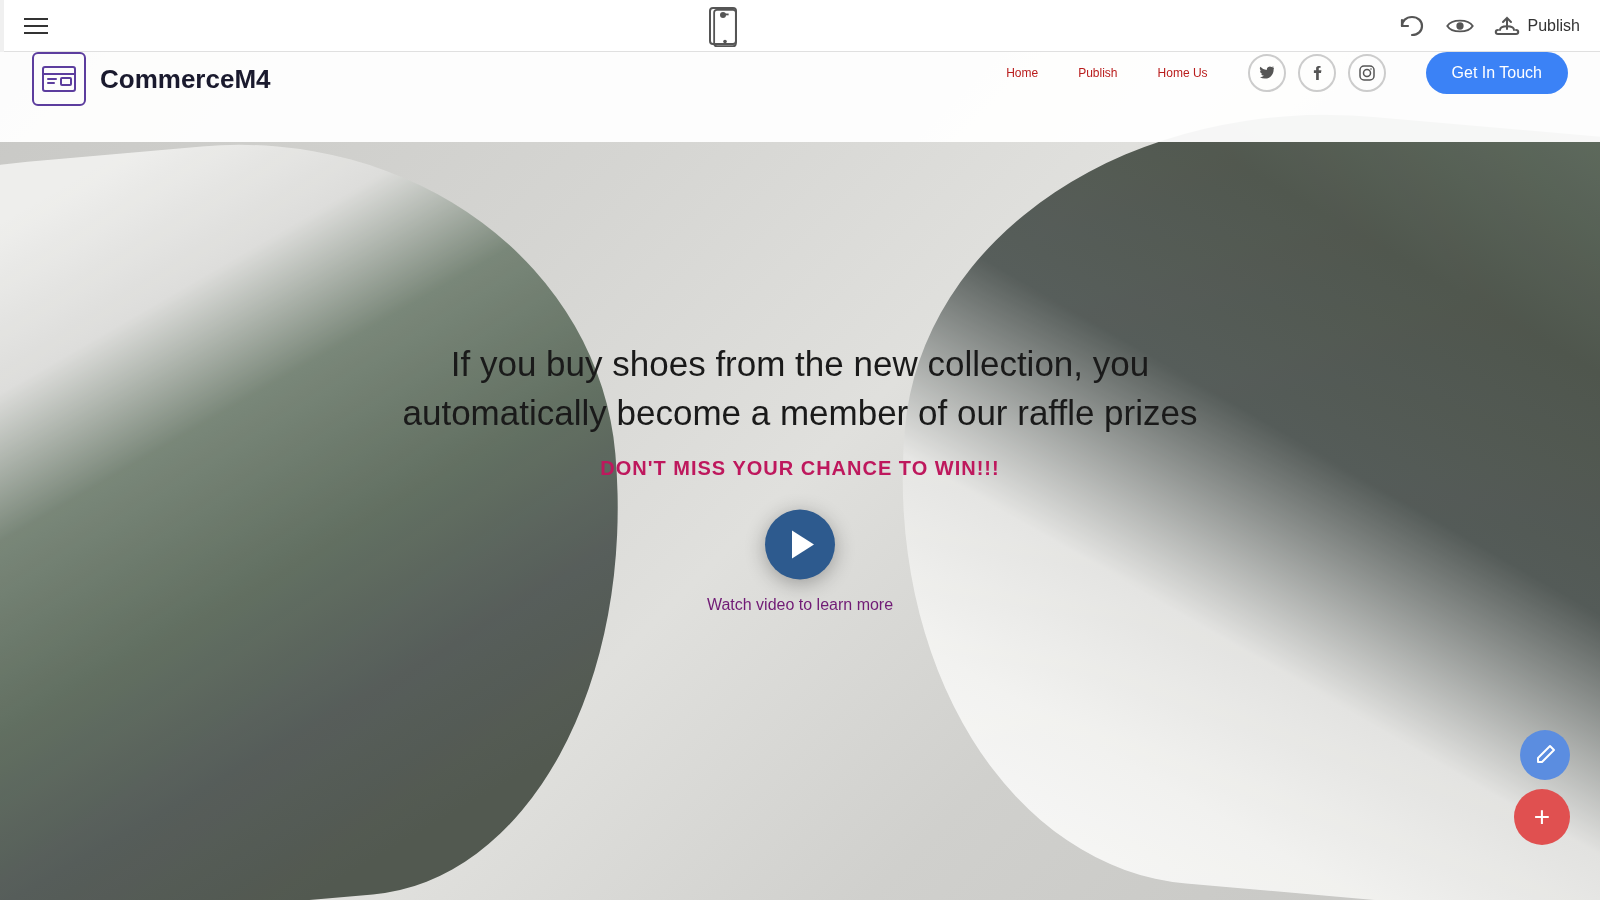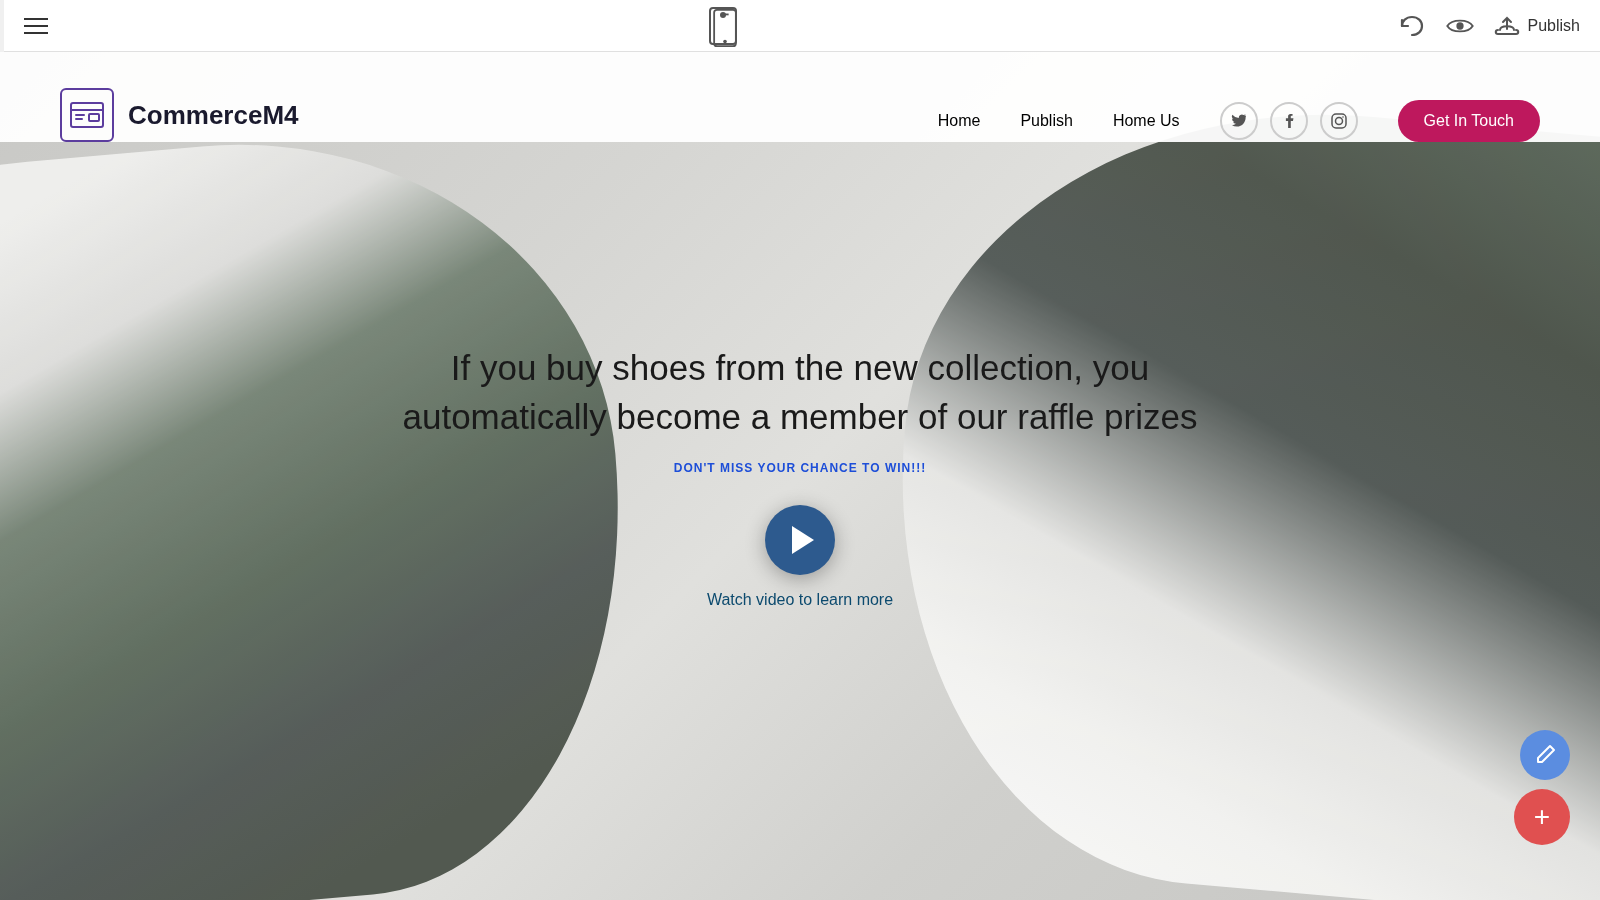--- a/index.html
+++ b/index.html
@@ -103,23 +103,23 @@
 
     
     .site-navbar {
       position: absolute;
       top: 0;
       left: 0;
       right: 0;
       height: 90px;
       background: rgba(255, 255, 255, 0.95);
       display: flex;
-      align-items: flex-end;
+      align-items: flex-start;
       justify-content: space-between;
-      padding: 0 60px;
+      padding: 0 32px;
       z-index: 100;
     }
 
     .site-logo {
       display: flex;
       align-items: center;
       gap: 14px;
     }
 
     .logo-icon {
@@ -143,22 +143,22 @@
       color: #1a1a2e;
     }
 
     .site-nav {
       display: flex;
       align-items: center;
       gap: 40px;
     }
 
     .nav-link {
-      font-size: 16px;
-      color: #000000;
+      font-size: 12px;
+      color: #b91c1c;
       text-decoration: none;
       cursor: pointer;
     }
 
     .nav-social {
       display: flex;
       align-items: center;
       gap: 12px;
     }
 
@@ -170,21 +170,21 @@
       display: flex;
       align-items: center;
       justify-content: center;
       cursor: pointer;
       color: #555;
       font-size: 14px;
       font-weight: bold;
     }
 
     .cta-btn {
-      background: #be185d;
+      background: #3b82f6;
       color: white;
       padding: 12px 26px;
       border-radius: 30px;
       border: none;
       font-size: 16px;
       cursor: pointer;
       font-weight: 500;
       white-space: nowrap;
     }
 
@@ -222,23 +222,23 @@
 
     .hero-title {
       font-size: 35px;
       font-weight: 400;
       color: #1a1a1a;
       line-height: 1.4;
       margin-bottom: 20px;
     }
 
     .hero-subtitle {
-      font-size: 12px;
+      font-size: 20px;
       font-weight: 700;
-      color: #1d4ed8;
+      color: #be185d;
       letter-spacing: 1px;
       margin-bottom: 30px;
     }
 
     .play-btn-container {
       display: flex;
       flex-direction: column;
       align-items: center;
       gap: 16px;
     }
@@ -260,21 +260,21 @@
       width: 0;
       height: 0;
       border-top: 14px solid transparent;
       border-bottom: 14px solid transparent;
       border-left: 22px solid white;
       margin-left: 5px;
     }
 
     .watch-video-link {
       font-size: 16px;
-      color: #0c4a6e;
+      color: #701a75;
       cursor: pointer;
       text-decoration: none;
     }
 
     
     .fab-edit {
       position: fixed;
       bottom: 120px;
       right: 30px;
       width: 50px;

